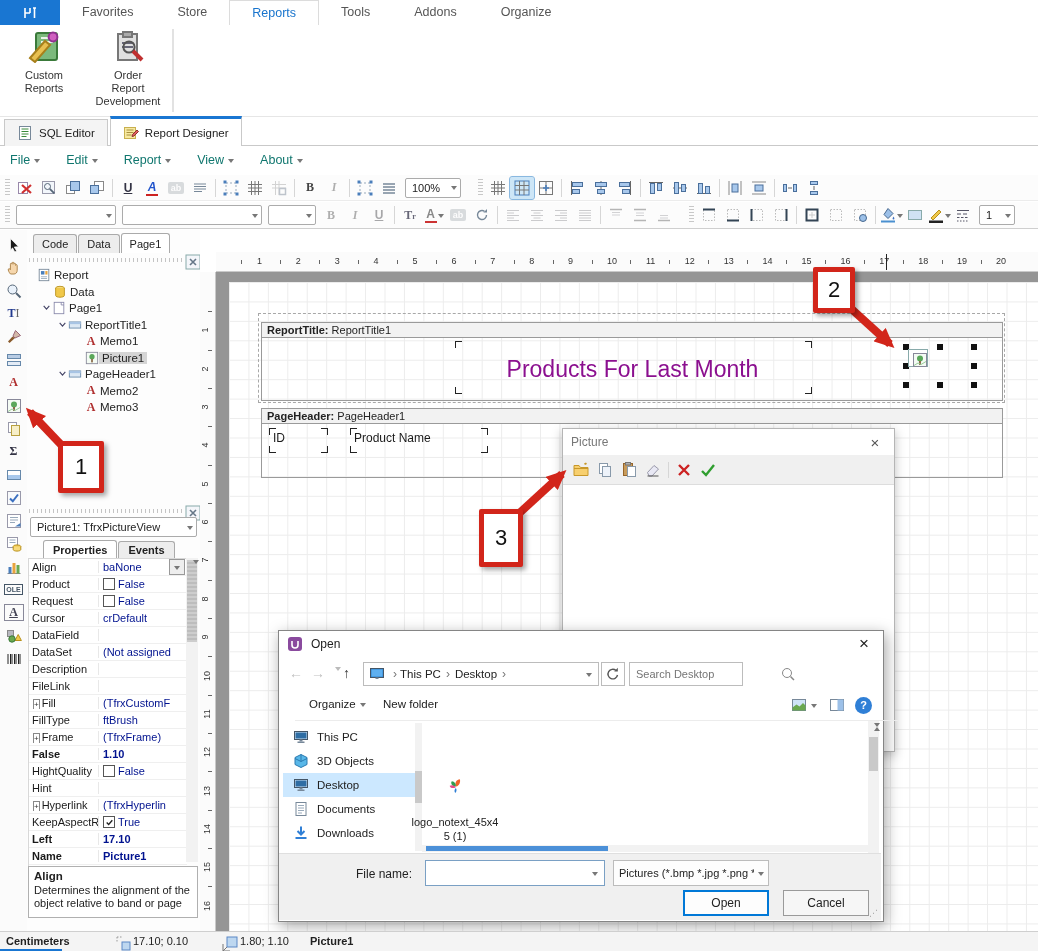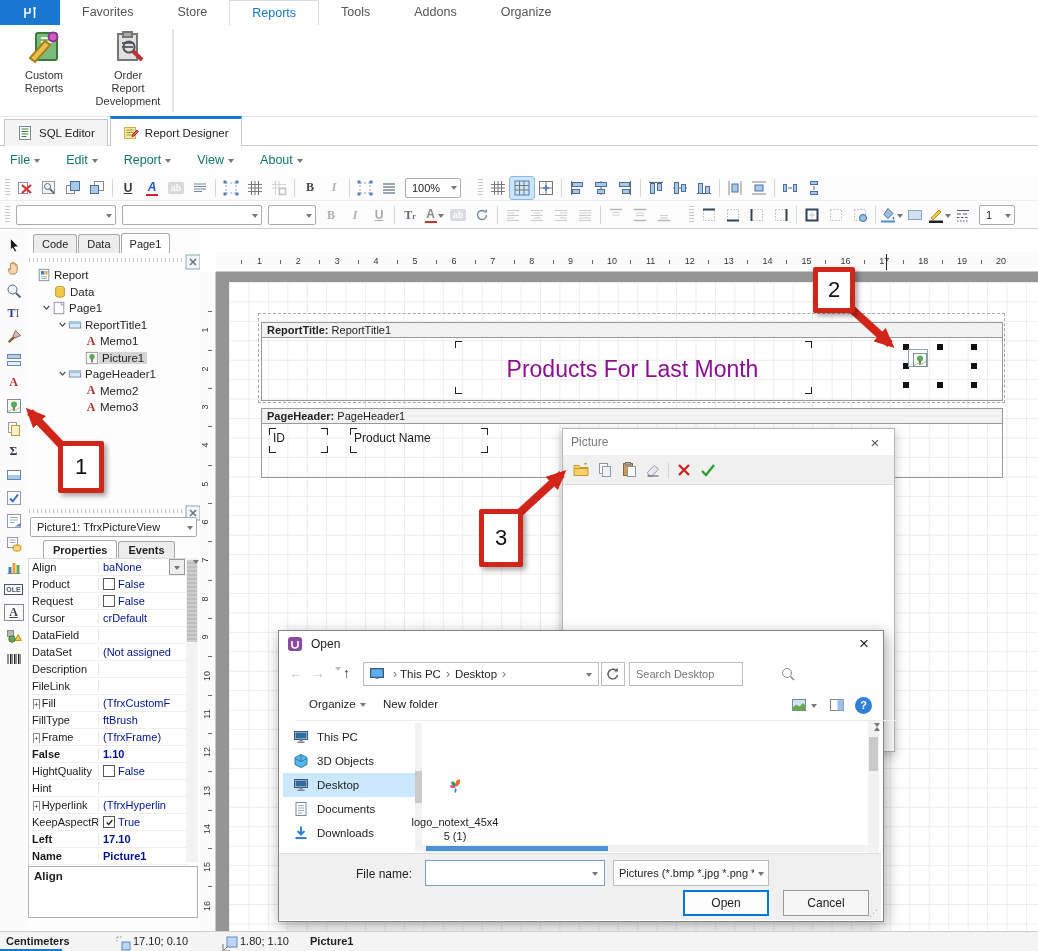--- a/index.html
+++ b/index.html
@@ -1188,20 +1188,21 @@
           <span>(Not assigned</span>
         </span>
       </div>
     </div>
   <div class="abs sbtrack" style="left:186px;top:558px;width:12px;height:304px;">
     <div class="sbthumb" style="position:absolute;left:1px;top:2px;width:10px;height:82px;background:repeating-linear-gradient(180deg,#cdcdcd 0 2px,#bdbdbd 2px 4px);"></div>
     <span class="caret" style="position:absolute;left:3px;bottom:3px;"></span>
   </div>
   <div id="descpanel" class="abs">
     <div style="font-weight:bold;font-size:11.5px;">Align</div>
+    <div style="font-size:11px;line-height:13px;margin-top:2px;">Determines the alignment of the object relative to band or page</div>
   </div>
 
   <div id="cbg" class="abs"></div>
   <div id="wspace" class="abs"></div>
   <div id="page" class="abs"></div>
   <div id="hruler" class="abs">
       <span class="rnum" style="left:40.89999999999998px;top:4px;">1</span>
       <span class="rtick" style="left:25.449999999999978px;top:8px;width:1px;height:4px;"></span>
       <span class="rnum" style="left:79.80000000000001px;top:4px;">2</span>
       <span class="rtick" style="left:64.35000000000001px;top:8px;width:1px;height:4px;"></span>

